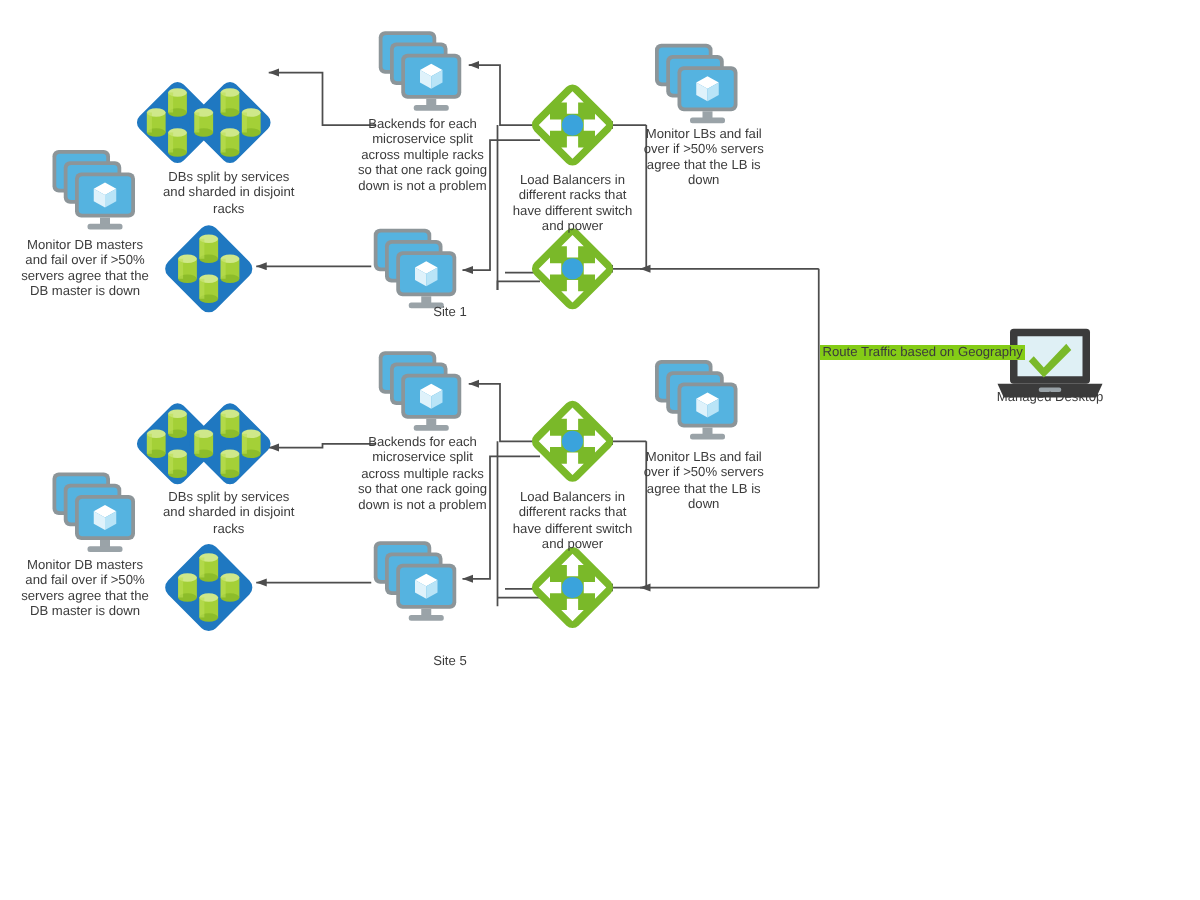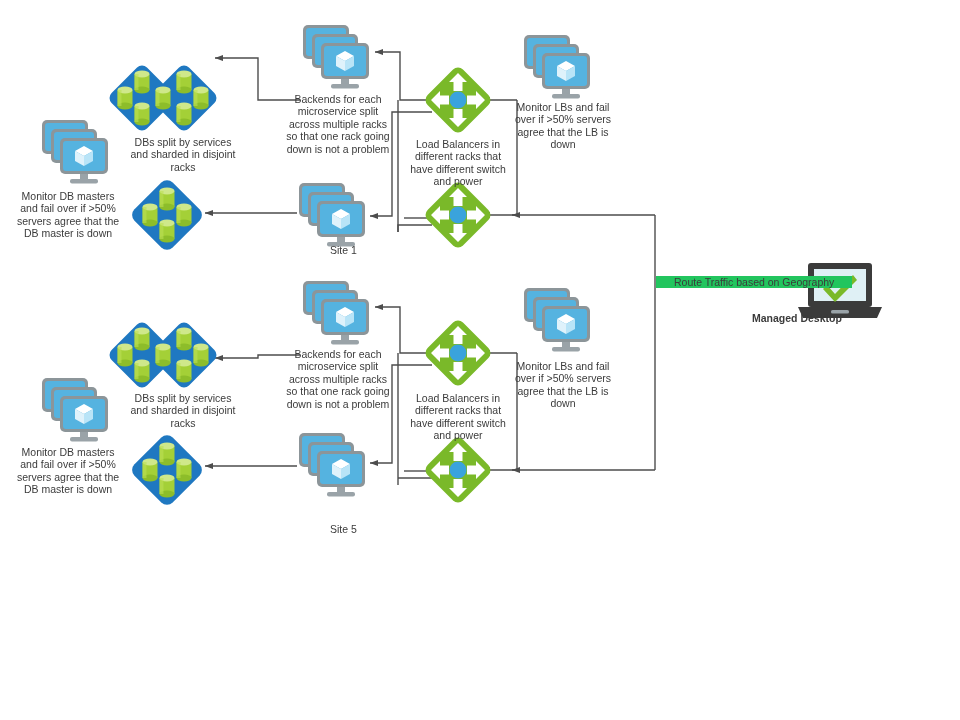--- a/index.html
+++ b/index.html
@@ -1,22 +1,22 @@
 <!DOCTYPE html>
 <html><head>
 <meta charset="utf-8">
 <style>
   html,body{margin:0;padding:0;background:#ffffff;}
   body{width:960px;height:720px;position:relative;overflow:hidden;
        font-family:"Liberation Sans","DejaVu Sans",sans-serif;color:#3b3b3b;}
   #canvas{position:absolute;left:0;top:0;width:960px;height:720px;}
   .caption{position:absolute;text-align:center;font-size:10.5px;line-height:12.4px;color:#3b3b3b;
            white-space:pre-line;}
-  .sitelabel{position:absolute;font-size:10.5px;color:#3b3b3b;}
-  .edgelabel{position:absolute;font-size:10.5px;color:#3b3b3b;white-space:nowrap;background:#22c55e;padding:0 18px;text-align:center;}
+  .sitelabel{position:absolute;font-size:10.5px;color:#3b3b3b;text-align:center;}
+  .edgelabel{position:absolute;font-size:10.5px;color:#3b3b3b;white-space:nowrap;background:#84cc16;padding:0 2px;text-align:center;}
   svg{display:block;overflow:visible;}
 </style>
 </head>
 <body>
 
 <svg id="canvas" viewBox="0 0 960 720">
   <defs>
     <marker id="arrow" markerWidth="9" markerHeight="9" refX="8.4" refY="3.2" orient="auto" markerUnits="userSpaceOnUse">
       <path d="M0,0 L8.5,3.2 L0,6.4 z" fill="#4d4d4d"></path>
     </marker>
@@ -239,13 +239,13 @@
 
 <div class="caption" style="left:508px;top:360px;width:110px;">Monitor LBs and fail
 over if &gt;50% servers
 agree that the LB is
 down</div>
 
 <div class="sitelabel" style="left:330px;top:523px;width:60px;">Site 5</div>
 
 <div class="edgelabel" style="left:656px;top:276px;">Route Traffic based on Geography</div>
 
-<div class="sitelabel" style="left:752px;top:312px;width:100px;font-weight:bold;">Managed Desktop</div>
+<div class="sitelabel" style="left:790px;top:312px;width:100px;">Managed Desktop</div>
 
 </body></html>

